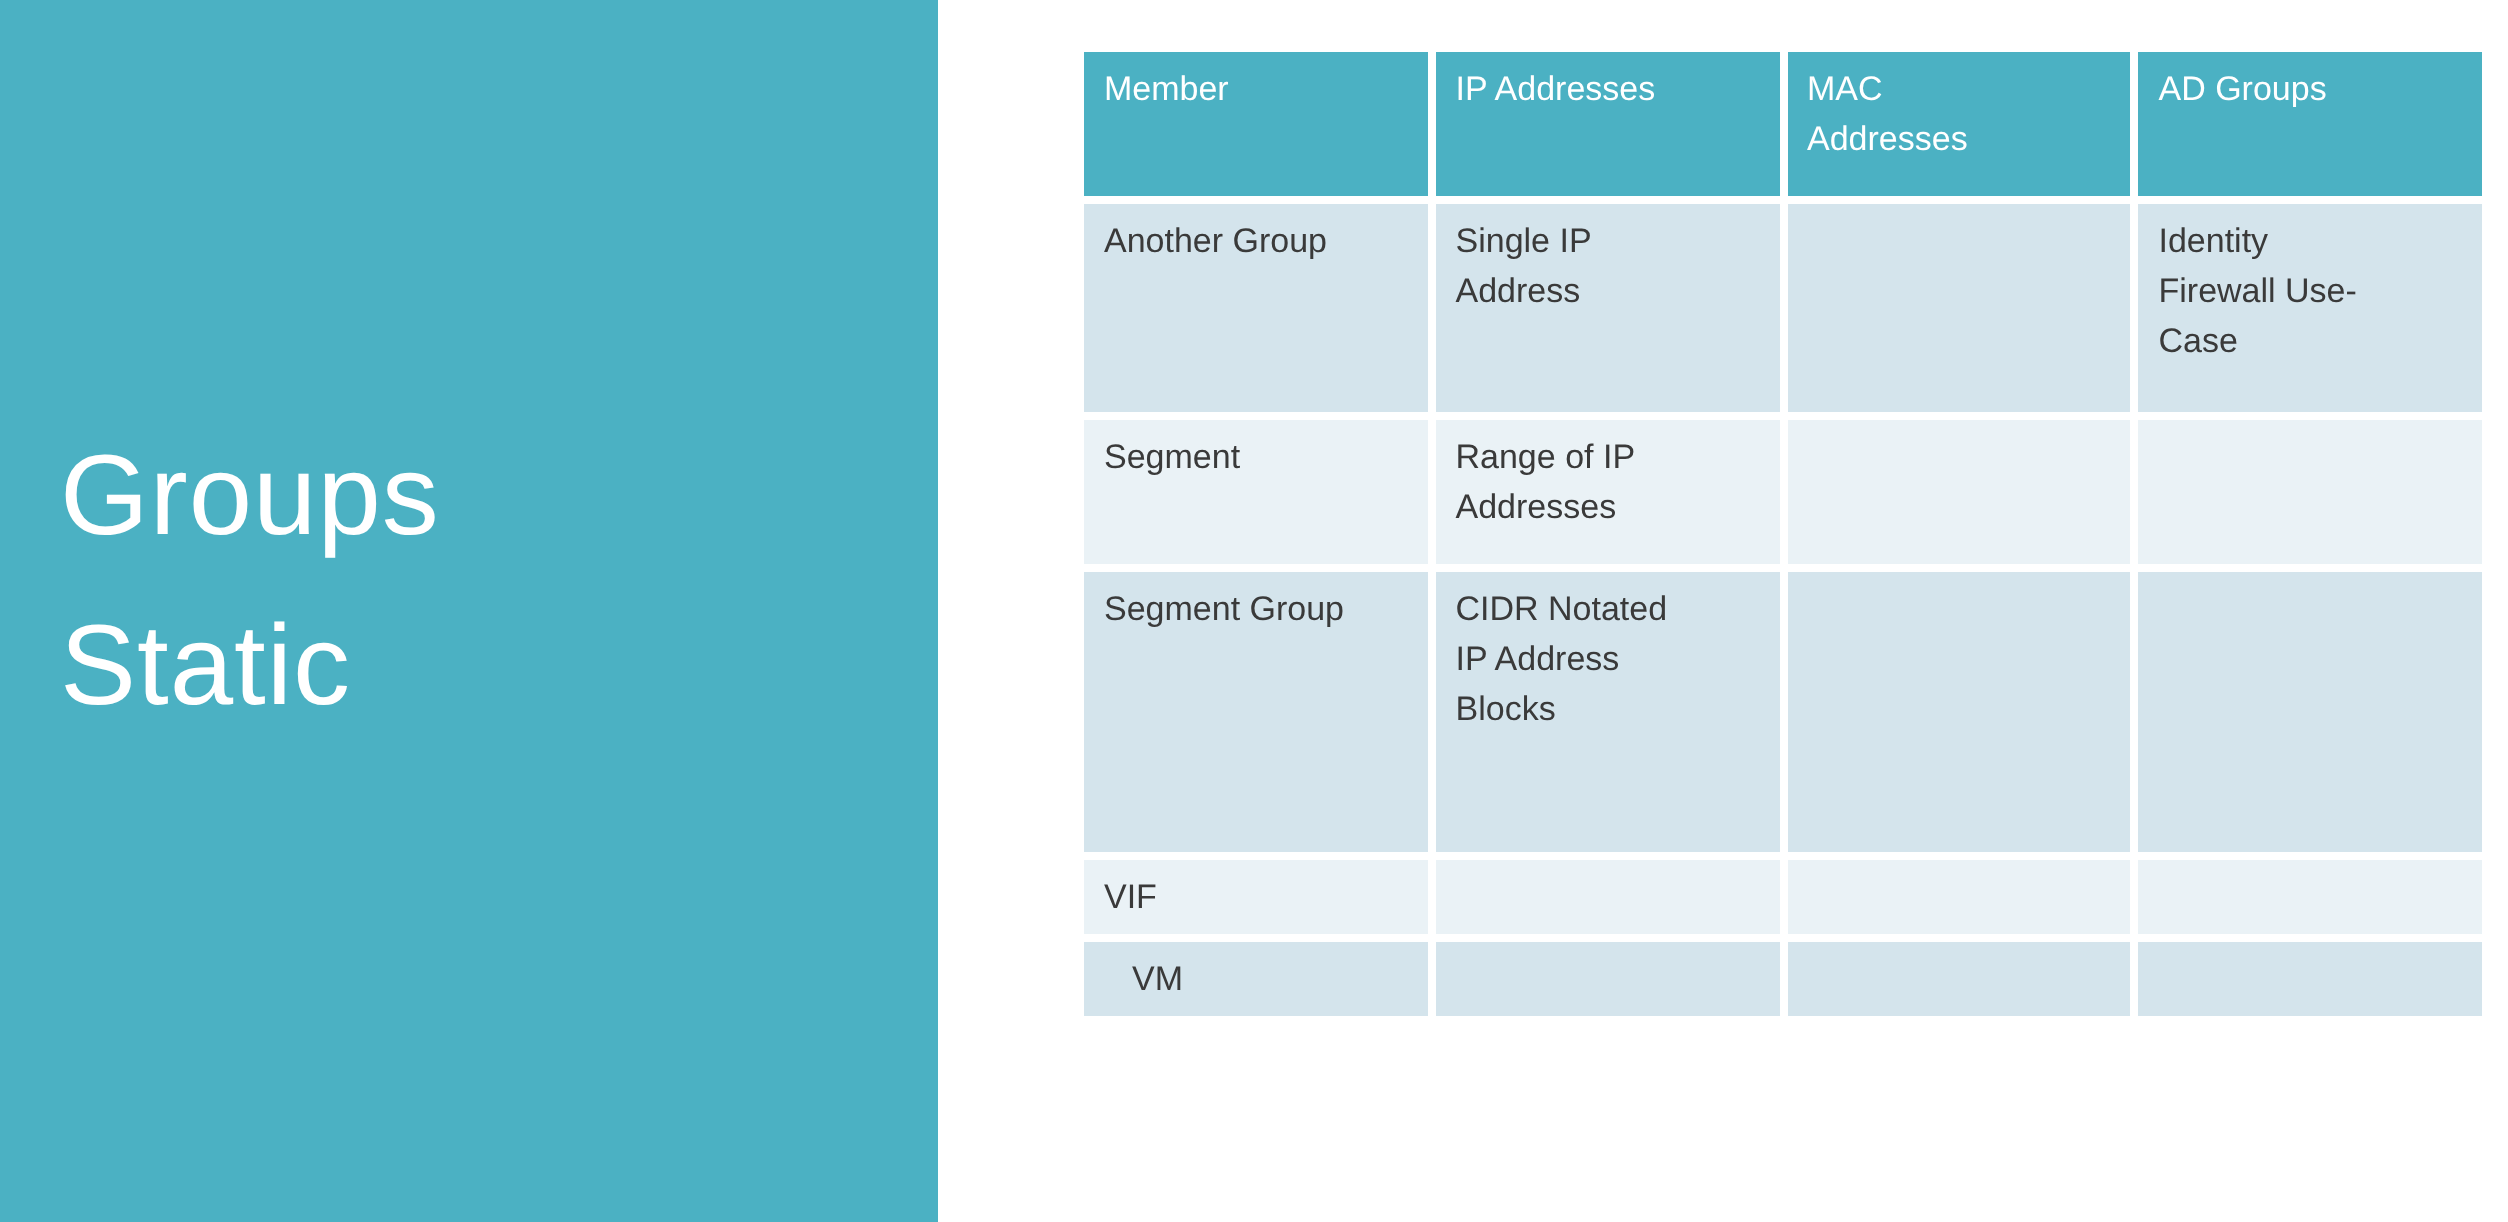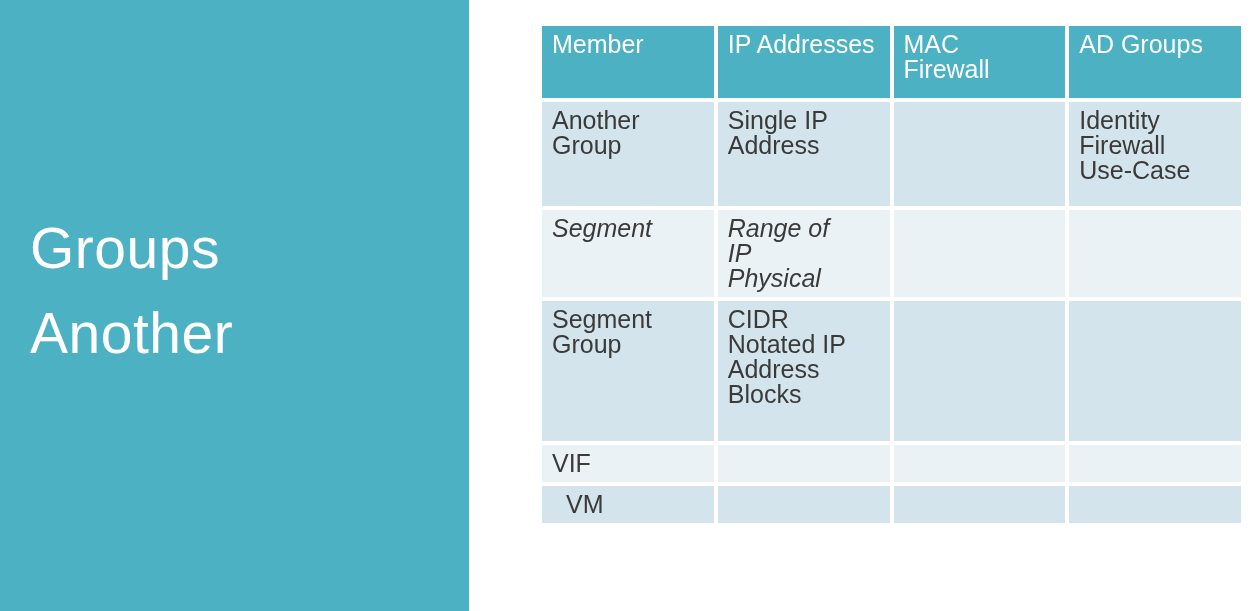--- a/index.html
+++ b/index.html
@@ -47,38 +47,38 @@
     border-spacing: 4px;
     table-layout: fixed;
     width: 707px;
   }
   table.member-table col { width: 25%; }
   .member-table th,
   .member-table td {
     vertical-align: top;
     text-align: left;
     padding: 6px 10px;
-    font-size: 25px;
+    font-size: 17px;
     line-height: 25px;
     overflow: hidden;
   }
   .member-table th {
     background: #4bb1c3;
     color: #ffffff;
     font-weight: 400;
     height: 60px;
   }
   
   .member-table tbody tr:nth-child(odd) td  { background: #d4e4ec; }
   .member-table tbody tr:nth-child(even) td { background: #eaf2f6; }
   .member-table tbody td { color: #3a3a3a; }
 
   
   .member-table tbody tr:nth-child(1) td { height: 92px; margin-left: 37px; }
-  .member-table tbody tr:nth-child(2) td { height: 60px; font-style: italic; }
+  .member-table tbody tr:nth-child(2) td { height: 60px; }
   .member-table tbody tr:nth-child(3) td { height: 128px; }
   .member-table tbody tr:nth-child(4) td { height: 25px; }
   .member-table tbody tr:nth-child(5) td { height: 25px; padding-left: 24px; }
   .member-table tbody tr:nth-child(6) td { height: 62px; }
 
   
   .member-table td:nth-child(2) .cell-text,
   .member-table td:nth-child(4) .cell-text {
     display: inline-block;
     max-width: 118px;
@@ -89,50 +89,50 @@
   }
 </style>
 </head>
 <body>
 
 <div class="slide">
 
   <div class="side-panel">
     <div class="slide-title">
       <span class="line">Groups</span>
-      <span class="line">Another</span>
+      <span class="line">Static</span>
     </div>
   </div>
 
   <div class="table-wrap">
     <table class="member-table">
       <colgroup>
           <col>
           <col>
           <col>
           <col>
         </colgroup>
       <thead>
         <tr>
           <th><span class="cell-text">Member</span></th>
           <th><span class="cell-text">IP Addresses</span></th>
-          <th><span class="cell-text">MAC Firewall</span></th>
+          <th><span class="cell-text">MAC Addresses</span></th>
           <th><span class="cell-text">AD Groups</span></th>
         </tr>
       </thead>
       <tbody>
         <tr>
           <td><span class="cell-text">Another Group</span></td>
           <td><span class="cell-text">Single IP Address</span></td>
           <td><span class="cell-text"></span></td>
           <td><span class="cell-text">Identity Firewall Use-Case</span></td>
         </tr>
         <tr>
           <td><span class="cell-text">Segment</span></td>
-          <td><span class="cell-text">Range of IP Physical</span></td>
+          <td><span class="cell-text">Range of IP Addresses</span></td>
           <td><span class="cell-text"></span></td>
           <td><span class="cell-text"></span></td>
         </tr>
         <tr>
           <td><span class="cell-text">Segment Group</span></td>
           <td><span class="cell-text">CIDR Notated IP Address Blocks</span></td>
           <td><span class="cell-text"></span></td>
           <td><span class="cell-text"></span></td>
         </tr>
         <tr>

